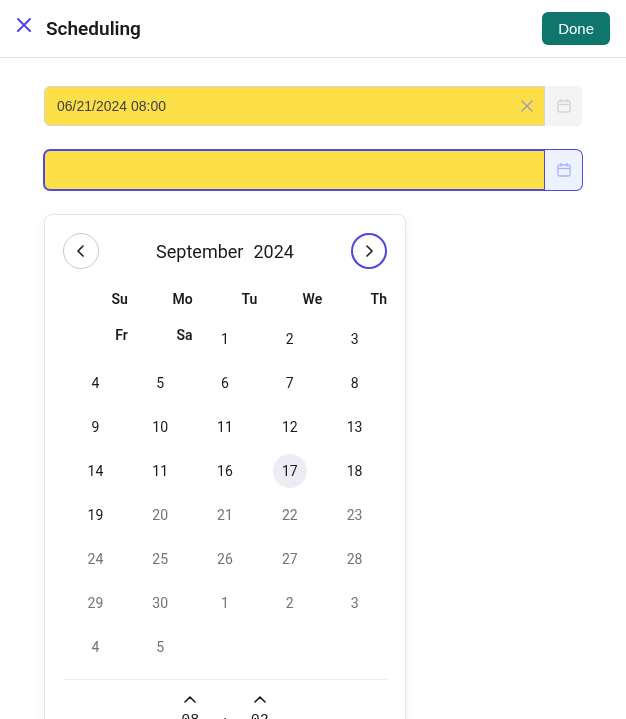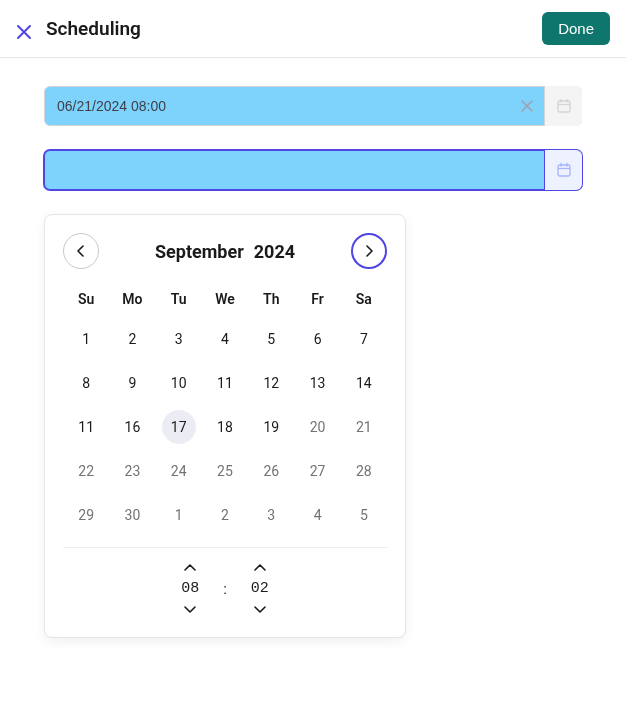--- a/index.html
+++ b/index.html
@@ -12,21 +12,21 @@
     }
     .header {
       display: flex;
       align-items: center;
       justify-content: space-between;
       padding: 12px 16px 12px 16px;
       border-bottom: 1px solid #e5e5e5;
     }
     .header-left {
       display: flex;
-      align-items: flex-end;
+      align-items: flex-start;
       gap: 14px;
     }
     .close-icon {
       width: 16px;
       height: 16px;
       cursor: pointer;
       color: #4f46e5;
       display: flex;
       align-items: center;
       justify-content: center;
@@ -60,21 +60,21 @@
       margin-bottom: 24px;
     }
     .text-input {
       width: 100%;
       height: 40px;
       border: 1px solid #d4d4d8;
       border-radius: 6px;
       padding: 0 76px 0 12px;
       font-size: 14px;
       color: #3f3f46;
-      background: #7dd3fc;
+      background: #fde047;
     }
     .input-focused .text-input {
       border: 1px solid #4f46e5;
       box-shadow: 0 0 0 1px #4f46e5;
     }
     .input-clear {
       position: absolute;
       right: 48px;
       top: 50%;
       transform: translateY(-50%);
@@ -131,29 +131,29 @@
       align-items: center;
       justify-content: center;
       cursor: pointer;
       color: #1a1a1a;
     }
     .nav-btn.active {
       border: 2px solid #4f46e5;
     }
     .cal-title {
       font-size: 18px;
-      font-weight: 700;
+      font-weight: 400;
       color: #1a1a1a;
       display: flex;
       gap: 10px;
     }
     .cal-grid {
       display: grid;
-      grid-template-columns: repeat(7, 1fr);
-      text-align: center;
+      grid-template-columns: repeat(5, 1fr);
+      text-align: right;
       row-gap: 8px;
     }
     .dow {
       font-size: 14px;
       font-weight: 600;
       color: #1a1a1a;
       padding: 6px 0;
     }
     .day {
       font-size: 14px;

